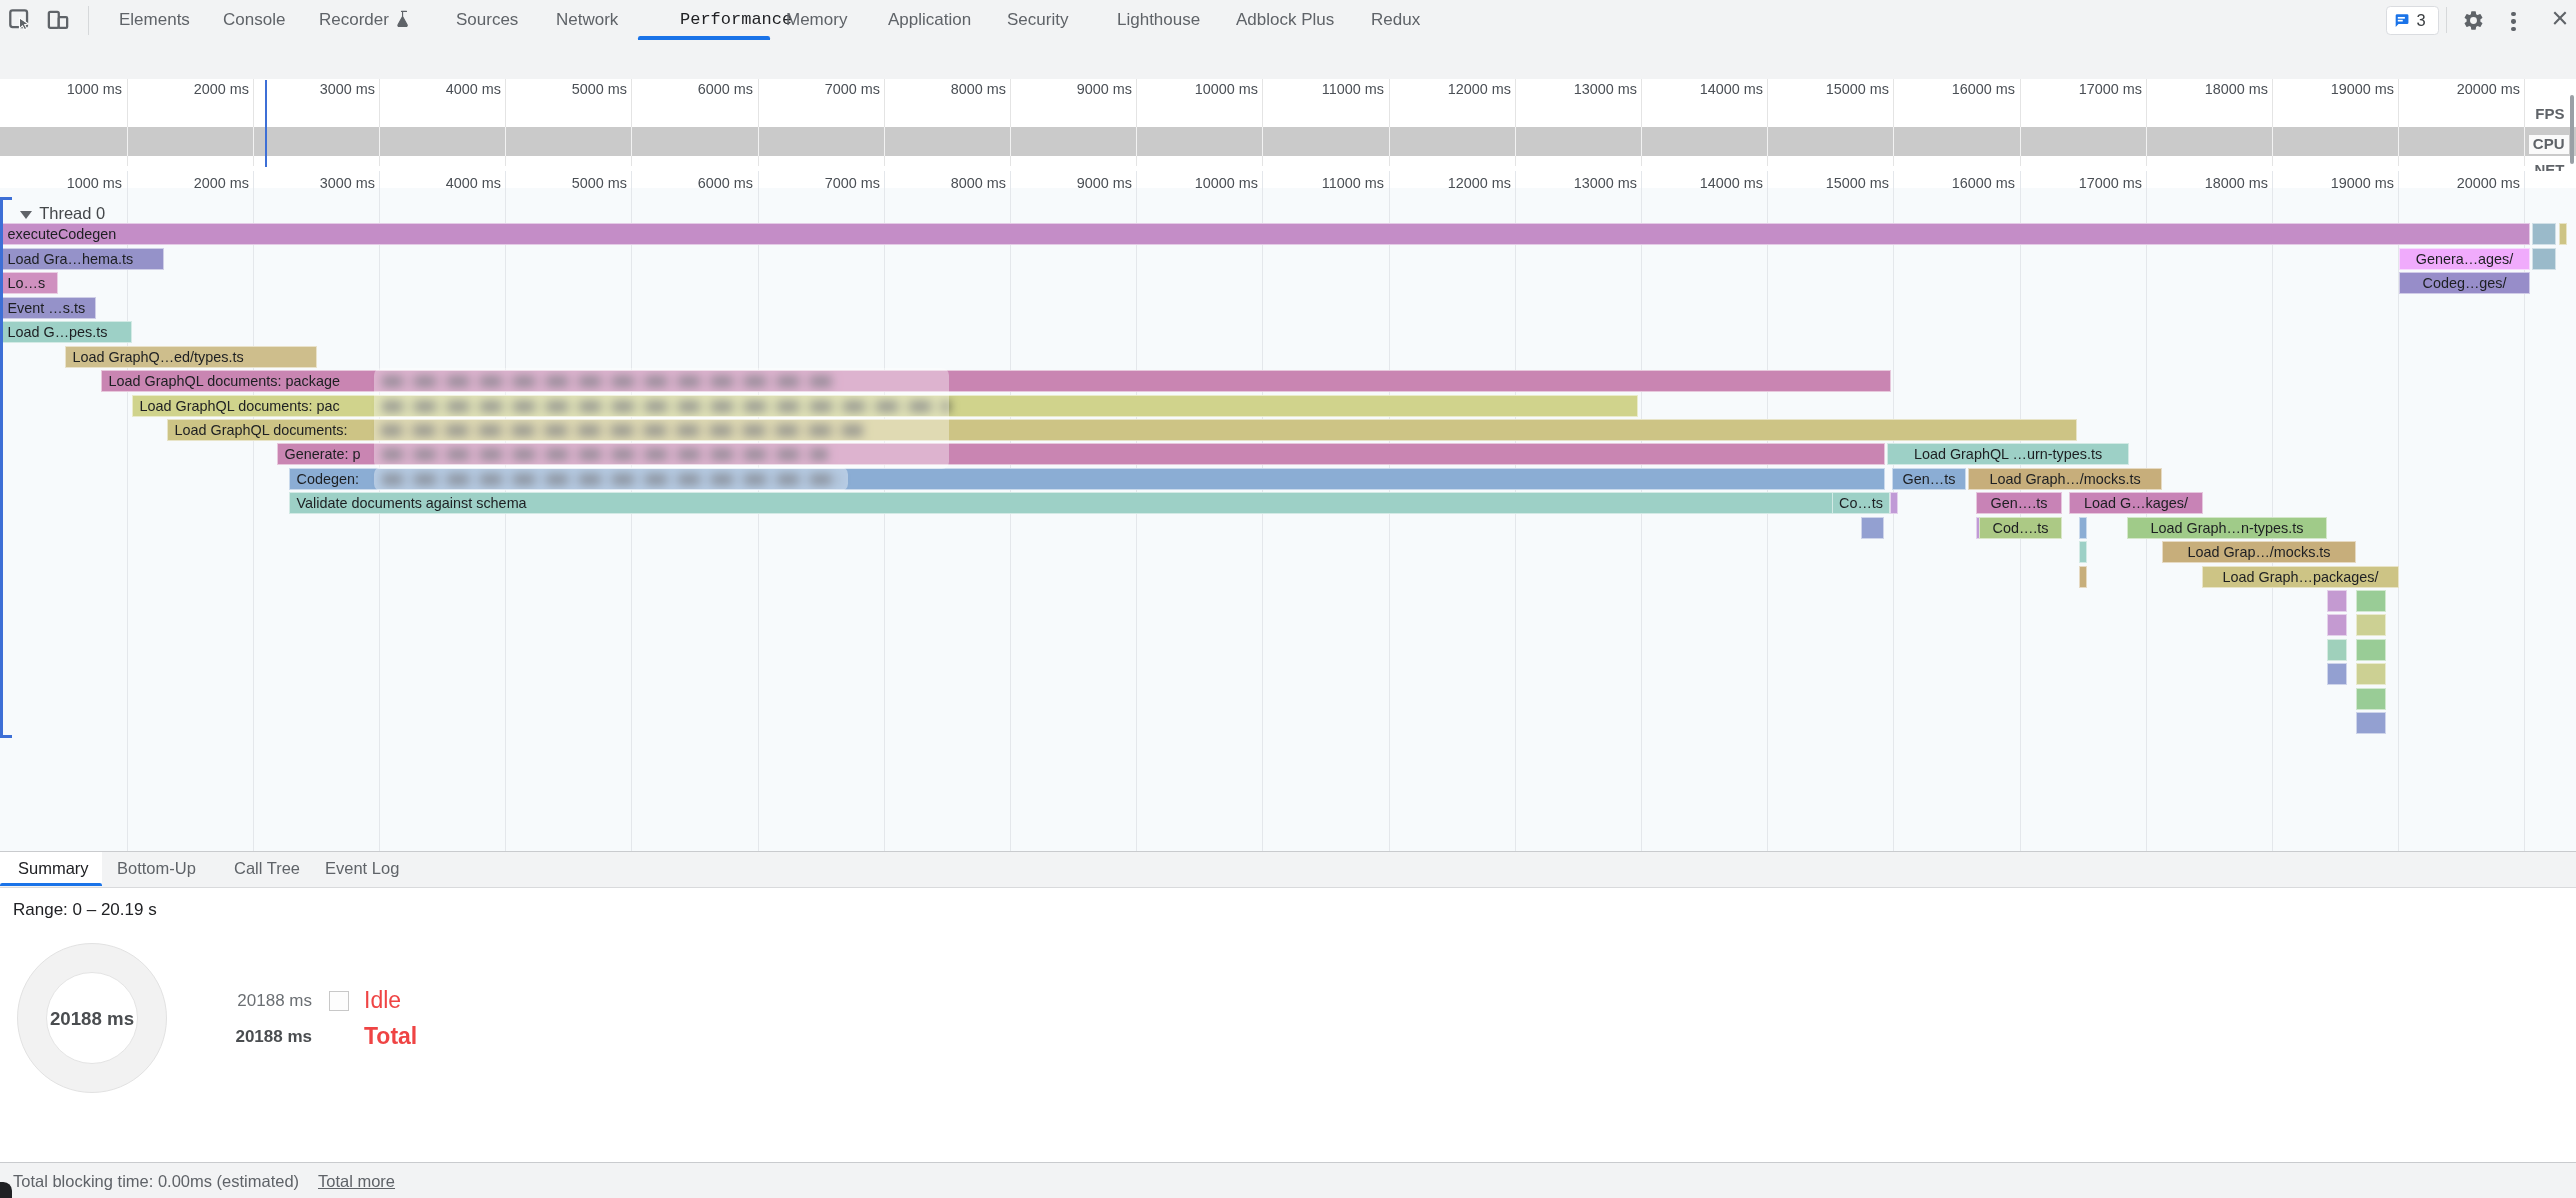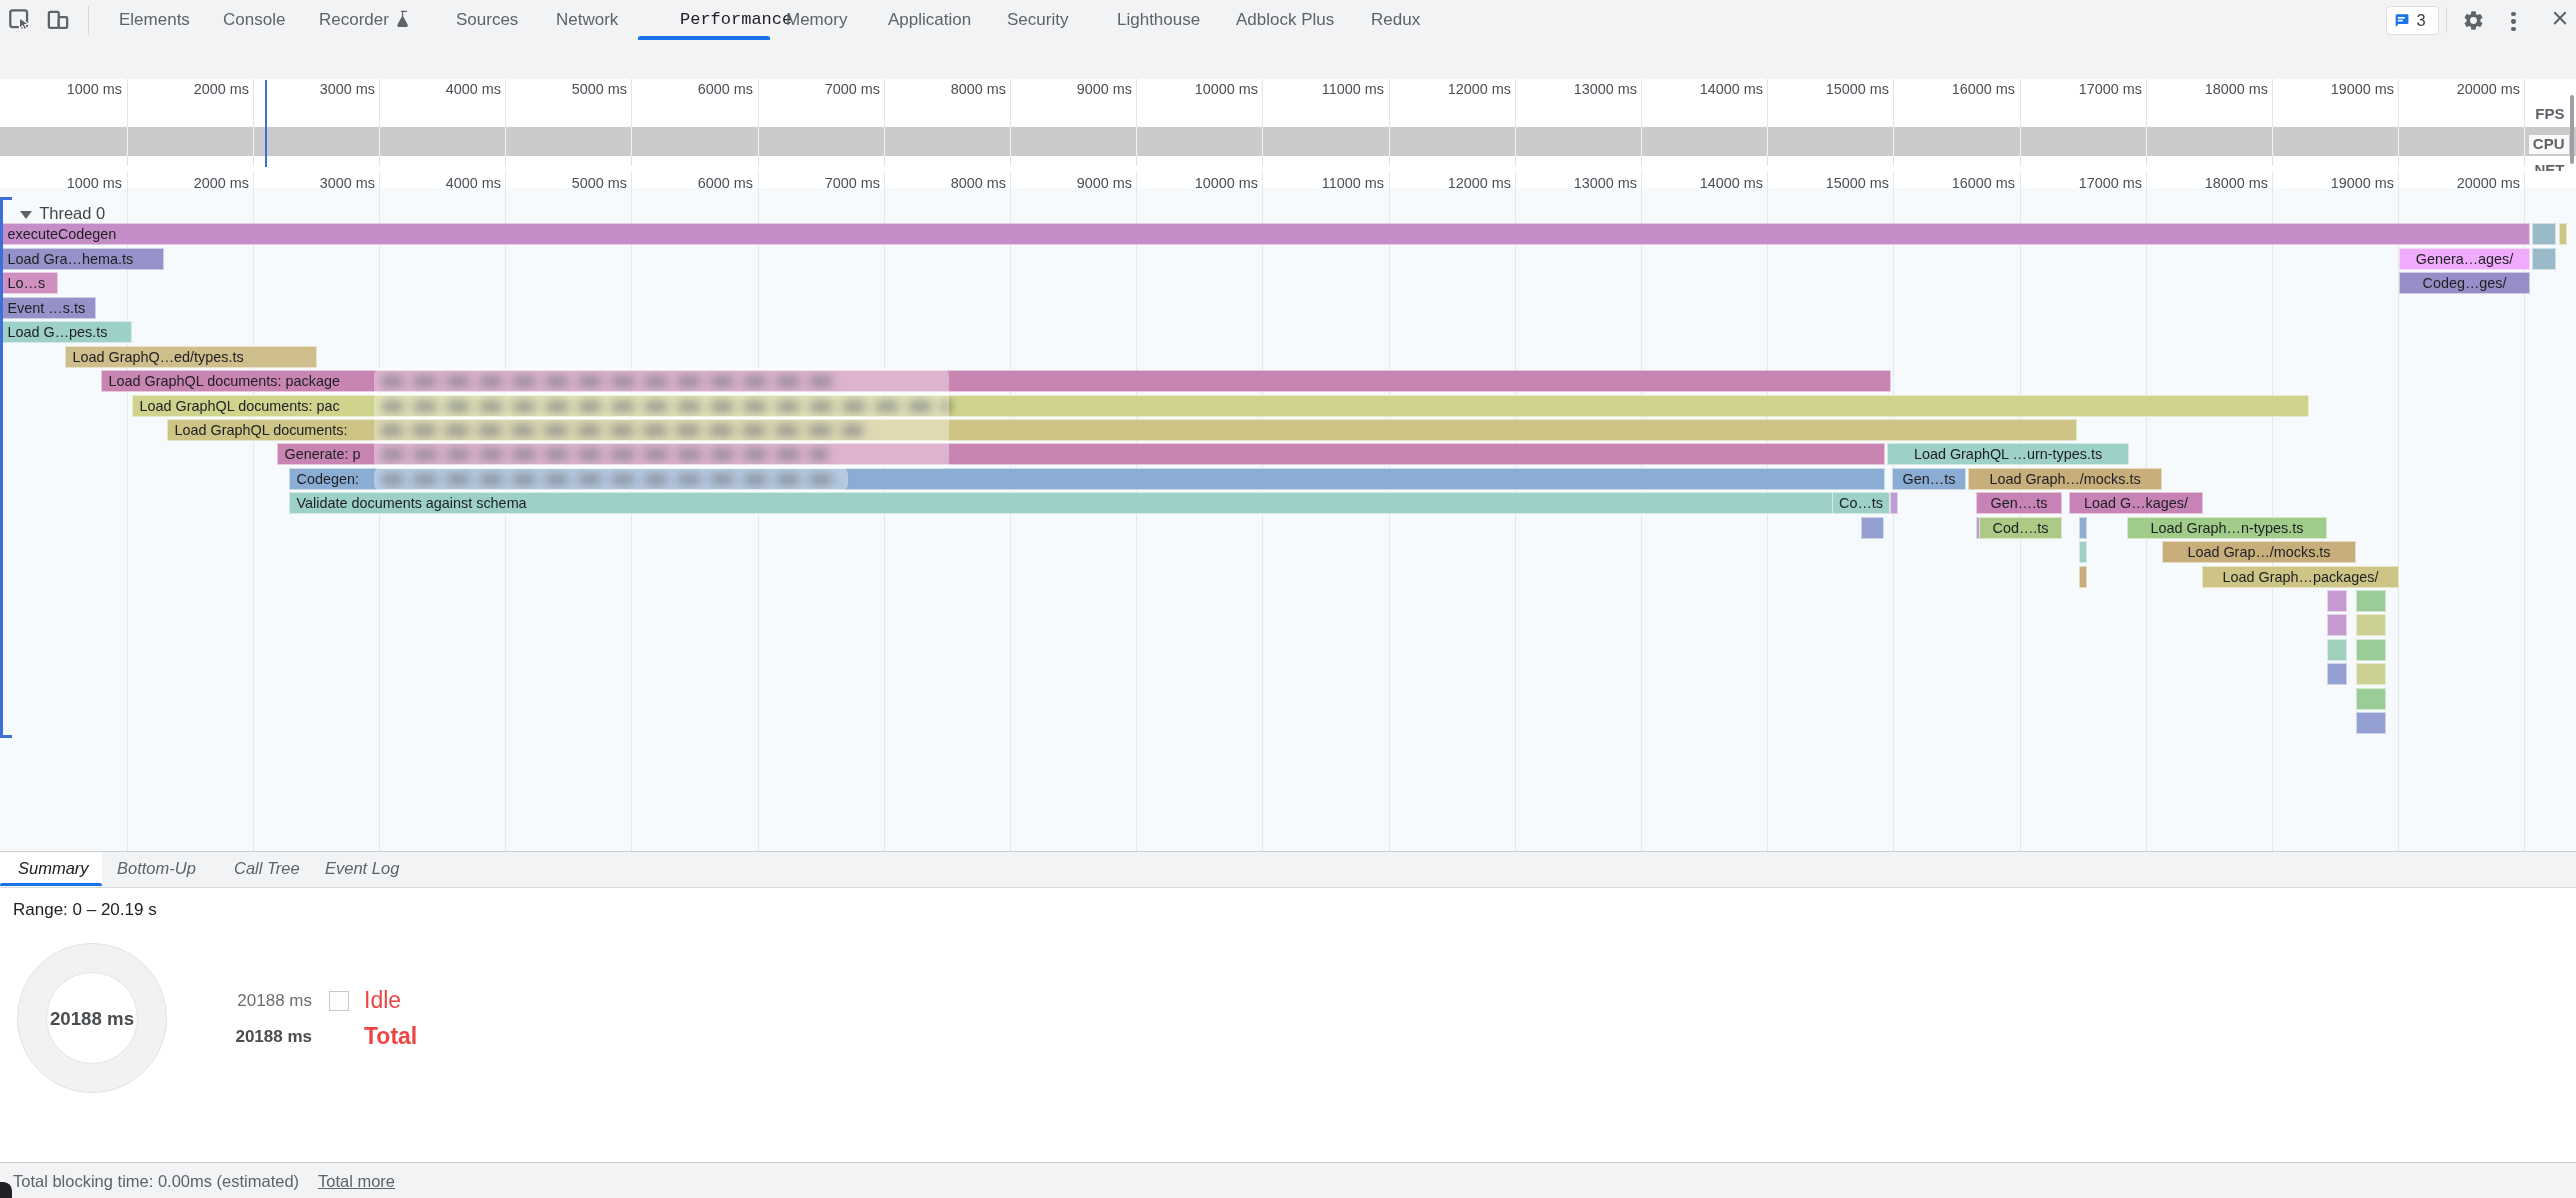--- a/index.html
+++ b/index.html
@@ -24,21 +24,21 @@
           background:repeating-linear-gradient(90deg,rgba(40,42,52,.62) 0 20px,rgba(40,42,52,.12) 20px 33px);
           filter:blur(5px);}
   .haze{background:rgba(255,255,255,.38);border-radius:7.2px;filter:blur(0.7px);}
   .cb{width:18.7px;height:18.7px;box-sizing:border-box;border-radius:2.9px;}
   .cb.on{background:#1a73e8;}
   .cb.off{border:2.2px solid #5f6368;background:#fdfdfd;}
   .ckmark{display:block;width:9.3px;height:5px;border-left:2.2px solid #fff;border-bottom:2.2px solid #fff;
           transform:rotate(-45deg);margin:4.3px 0 0 3.6px;}
   .caret{width:0;height:0;border-left:5.8px solid transparent;border-right:5.8px solid transparent;border-top:7.2px solid #80868b;}
   .tri{display:inline-block;width:0;height:0;border-left:6.5px solid transparent;border-right:6.5px solid transparent;border-top:8px solid #5f6368;margin-right:7.2px;}
-  .sumtab{top:851px;height:35px;line-height:35px;font-size:16.5px;color:#5f6368;font-style:italic;}
+  .sumtab{top:851px;height:35px;line-height:35px;font-size:16.5px;color:#5f6368;}
   .kebab i{display:block;width:4.3px;height:4.3px;border-radius:50%;background:#5f6368;margin:2.9px auto;}
   .legend-val{font-size:17px;color:#6b6f73;text-align:right;width:144px;height:21.6px;line-height:21.6px;}
   .legend-lab{font-size:23px;color:#ef4444;height:21.6px;line-height:21.6px;}
   svg{display:block;}
 </style>
 </head>
 <body>
 
 <div class="abs tabbar">
   <div class="abs icnbtn" style="left:7.2px;top:7.2px;width:26px;height:26px;">
@@ -287,21 +287,21 @@
       <div class="bar ctr" style="left: 2559px; top: 52px; width: 3.6px; background: rgb(205, 196, 133); position: absolute;"></div>
       <div class="bar lft" style="left: 0px; top: 77px; width: 164px; background: rgb(149, 146, 201); position: absolute;"><span>Load Gra…hema.ts</span></div>
       <div class="bar ctr" style="left: 2399px; top: 77px; width: 131px; background: #f0abfc; position: absolute;"><span>Genera…ages/</span></div>
       <div class="bar ctr" style="left: 2532px; top: 77px; width: 24.4px; background: rgb(154, 186, 202); position: absolute;"></div>
       <div class="bar lft" style="left: 0px; top: 101px; width: 58px; background: rgb(207, 144, 191); position: absolute;"><span>Lo…s</span></div>
       <div class="bar ctr" style="left: 2399px; top: 101px; width: 131px; background: rgb(151, 141, 201); position: absolute;"><span>Codeg…ges/</span></div>
       <div class="bar lft" style="left: 0px; top: 126px; width: 96px; background: rgb(149, 146, 201); position: absolute;"><span>Event …s.ts</span></div>
       <div class="bar lft" style="left: 0px; top: 150px; width: 132px; background: rgb(157, 208, 198); position: absolute;"><span>Load G…pes.ts</span></div>
       <div class="bar lft" style="left: 65px; top: 175px; width: 252px; background: rgb(206, 190, 140); position: absolute;"><span>Load GraphQ…ed/types.ts</span></div>
       <div class="bar lft" style="left: 101px; top: 199px; width: 1790px; background: rgb(201, 133, 178); position: absolute;"><span>Load GraphQL documents: package</span><span class="smudge" style="left: 280px; width: 453px;"></span></div>
-      <div class="bar lft" style="left: 132px; top: 224px; width: 2177px; background: rgb(208, 211, 140); position: absolute;"><span>Load GraphQL documents: pac</span><span class="smudge" style="left: 249px; width: 568px;"></span></div>
+      <div class="bar lft" style="left: 132px; top: 224px; width: 1506px; background: rgb(208, 211, 140); position: absolute;"><span>Load GraphQL documents: pac</span><span class="smudge" style="left: 249px; width: 568px;"></span></div>
       <div class="bar lft" style="left: 167px; top: 248px; width: 1910px; background: rgb(205, 196, 133); position: absolute;"><span>Load GraphQL documents:</span><span class="smudge" style="left: 213px; width: 482px;"></span></div>
       <div class="bar lft" style="left: 277px; top: 272px; width: 1608px; background: rgb(201, 133, 178); position: absolute;"><span>Generate: p</span><span class="smudge" style="left: 104px; width: 446px;"></span></div>
       <div class="bar ctr" style="left: 1887px; top: 272px; width: 242px; background: rgb(157, 208, 198); position: absolute;"><span>Load GraphQL …urn-types.ts</span></div>
       <div class="bar lft" style="left: 289px; top: 297px; width: 1596px; background: rgb(139, 173, 212); position: absolute;"><span>Codegen:</span><span class="smudge" style="left: 92px; width: 460px;"></span></div>
       <div class="bar ctr" style="left: 1892px; top: 297px; width: 74px; background: rgb(139, 173, 212); position: absolute;"><span>Gen…ts</span></div>
       <div class="bar ctr" style="left: 1968px; top: 297px; width: 194px; background: rgb(199, 174, 123); position: absolute;"><span>Load Graph…/mocks.ts</span></div>
       <div class="bar lft" style="left: 289px; top: 321px; width: 1570px; background: rgb(157, 208, 198); position: absolute;"><span>Validate documents against schema</span></div>
       <div class="bar ctr" style="left: 1861px; top: 321px; width: 23px; background: rgb(153, 204, 150); position: absolute;"></div>
       <div class="bar ctr" style="left: 1890px; top: 321px; width: 2.9px; background: rgb(192, 154, 214); position: absolute;"></div>
       <div class="bar ctr" style="left: 1832px; top: 321px; width: 58px; background: rgb(157, 208, 198); position: absolute;"><span>Co…ts</span></div>

